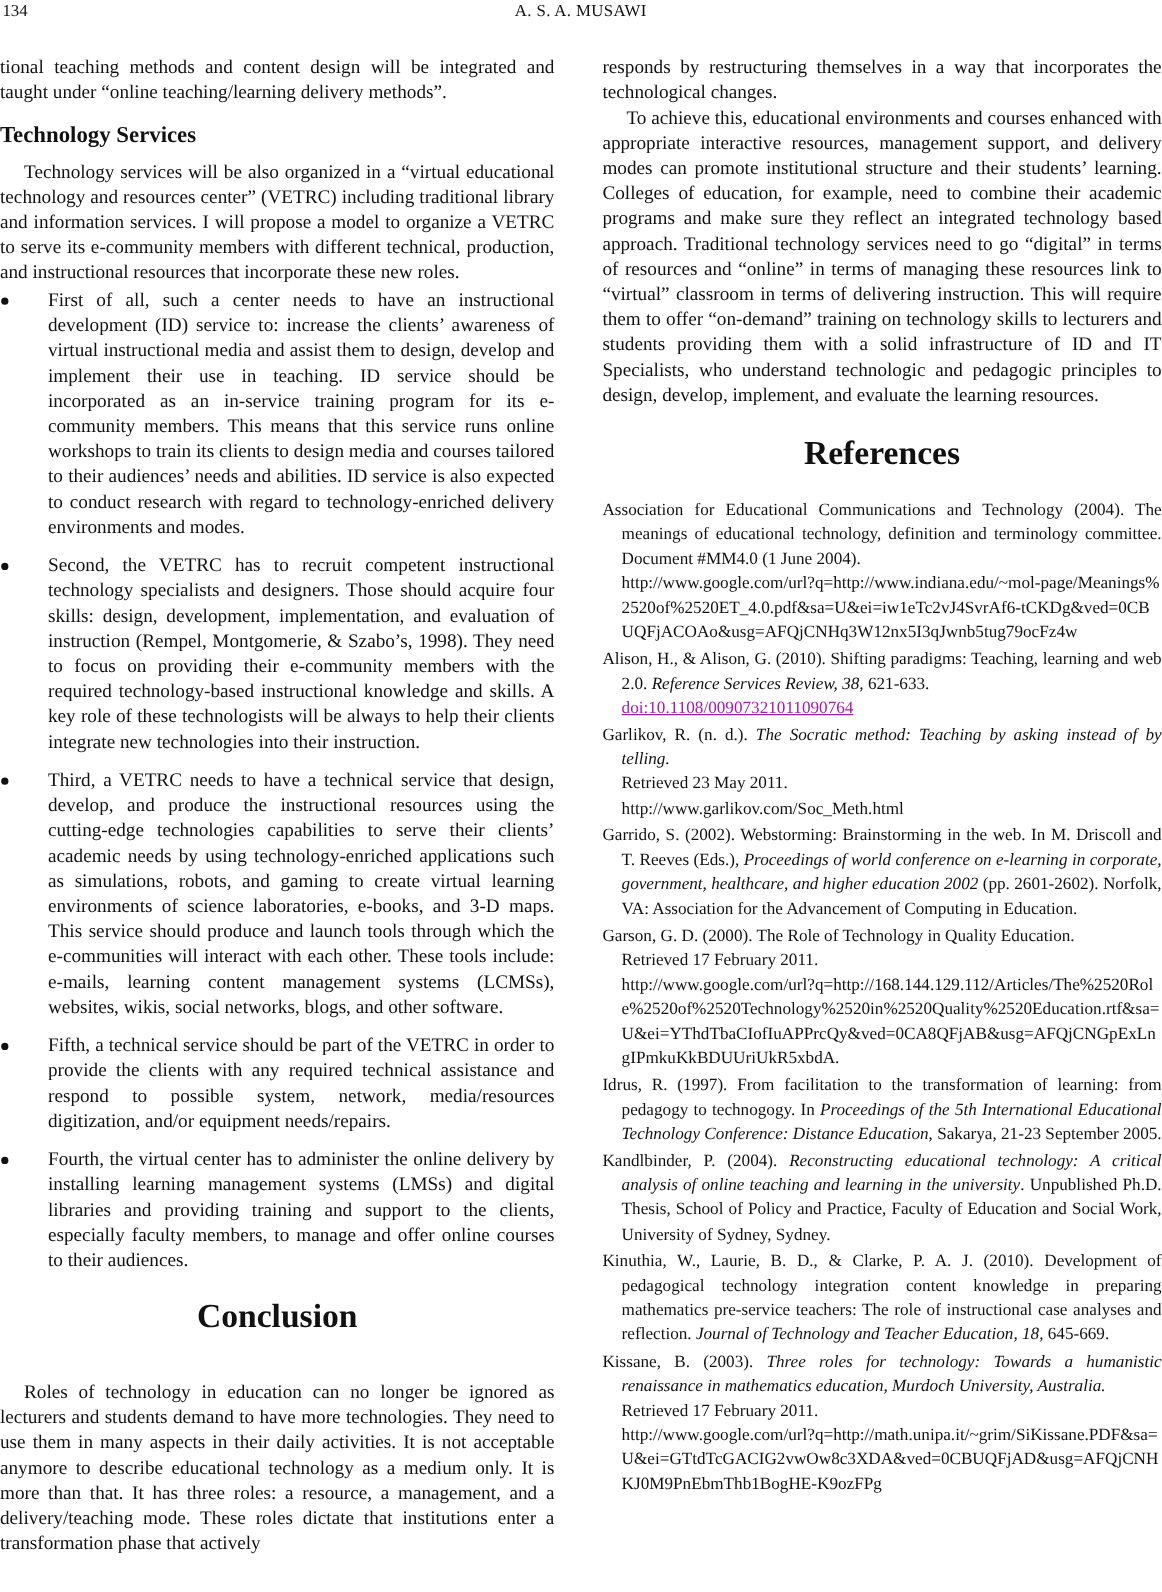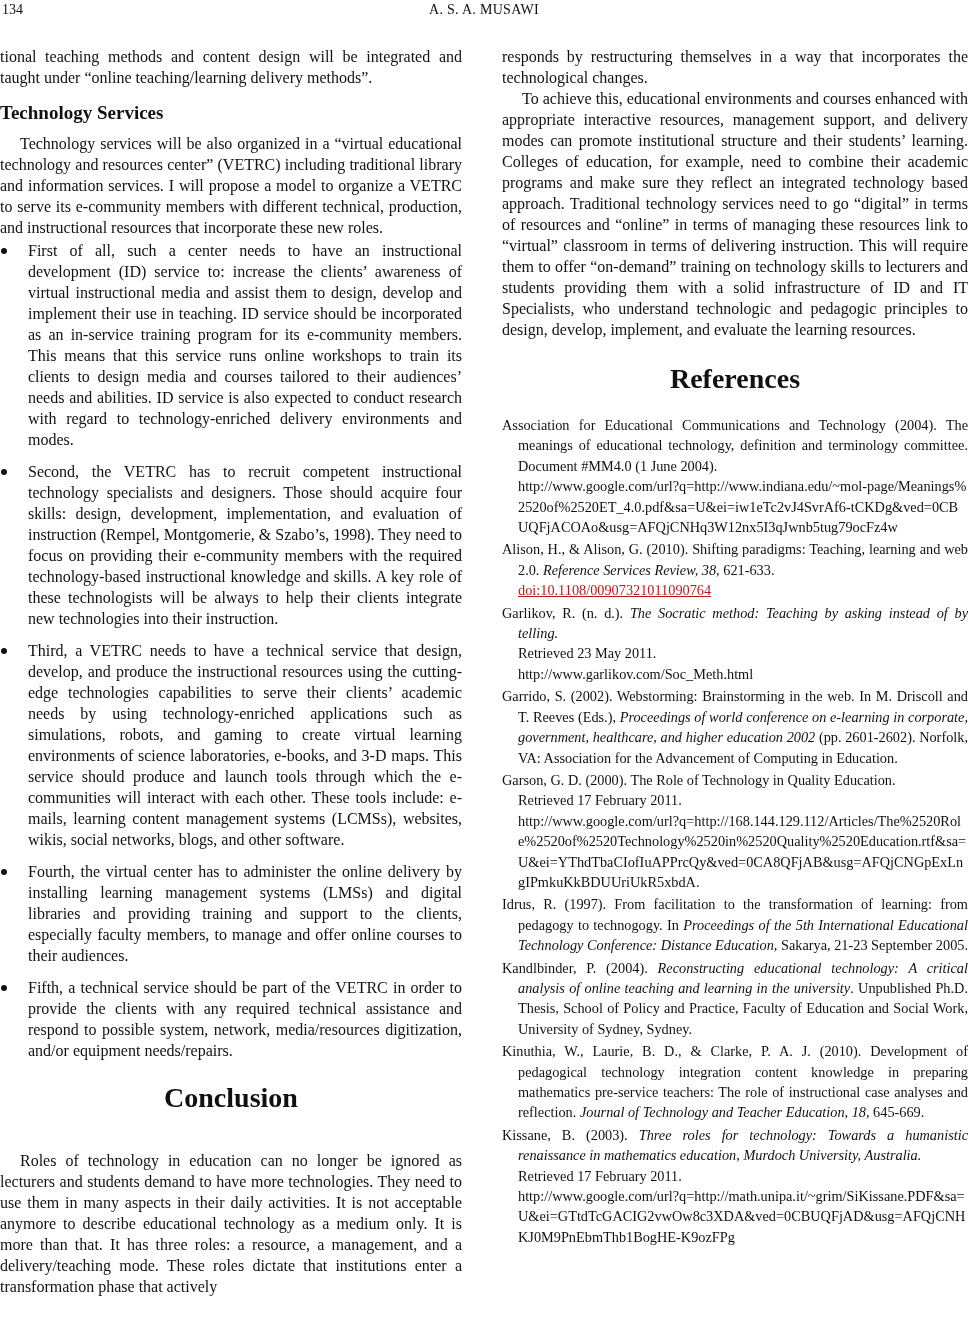--- a/index.html
+++ b/index.html
@@ -27,32 +27,32 @@
   .cont-indent { }
 
   h2.sec-left {
     font-size: 19px; font-weight: bold; margin: 14px 0 10px 0; text-align: left;
   }
   h2.sec-center {
     font-size: 28px; font-weight: bold; text-align: center; margin: 0;
   }
 
   ul.bullets { list-style: none; margin: 2px 0 0 0; padding: 0; }
-  ul.bullets li { position: relative; padding-left: 28px; margin-bottom: 11px; }
+  ul.bullets li { position: relative; padding-left: 40px; margin-bottom: 11px; }
   ul.bullets li .bullet-icon {
     position: absolute; left: 1px; top: 8px; width: 6px; height: 6px;
     border-radius: 50%; background: #111;
   }
 
   .refs { font-size: 14.3px; line-height: 20.4px; }
   .ref { padding-left: 16px; text-indent: -16px; margin-bottom: 2px; text-align: justify; }
   .ref .line { display: block; text-indent: 0; }
   .ref em { font-style: italic; }
   .ref .url { text-align: left; word-break: break-all; display: block; text-indent: 0; }
-  .doi-link { color: #b91c1c; text-decoration: underline; }
+  .doi-link { color: #a21caf; text-decoration: underline; }
 </style>
 </head>
 <body>
 
 <div class="running-head">
   <span class="page-num">134</span>
   <span class="author">A. S. A. MUSAWI</span>
 </div>
 
 <div class="col col-left">
@@ -69,25 +69,25 @@
     <li>
       <span class="bullet-icon"></span>
       <span>Second, the VETRC has to recruit competent instructional technology specialists and designers. Those should acquire four skills: design, development, implementation, and evaluation of instruction (Rempel, Montgomerie, &amp; Szabo’s, 1998). They need to focus on providing their e-community members with the required technology-based instructional knowledge and skills. A key role of these technologists will be always to help their clients integrate new technologies into their instruction.</span>
     </li>
     <li>
       <span class="bullet-icon"></span>
       <span>Third, a VETRC needs to have a technical service that design, develop, and produce the instructional resources using the cutting-edge technologies capabilities to serve their clients’ academic needs by using technology-enriched applications such as simulations, robots, and gaming to create virtual learning environments of science laboratories, e-books, and 3-D maps. This service should produce and launch tools through which the e-communities will interact with each other. These tools include: e-mails, learning content management systems (LCMSs), websites, wikis, social networks, blogs, and other software.</span>
     </li>
     <li>
       <span class="bullet-icon"></span>
-      <span>Fourth, the virtual center has to administer the online delivery by installing learning management systems (LMSs) and digital libraries and providing training and support to the clients, especially faculty members, to manage and offer online courses to their audiences.</span>
+      <span>Fifth, a technical service should be part of the VETRC in order to provide the clients with any required technical assistance and respond to possible system, network, media/resources digitization, and/or equipment needs/repairs.</span>
     </li>
     <li>
       <span class="bullet-icon"></span>
-      <span>Fifth, a technical service should be part of the VETRC in order to provide the clients with any required technical assistance and respond to possible system, network, media/resources digitization, and/or equipment needs/repairs.</span>
+      <span>Fourth, the virtual center has to administer the online delivery by installing learning management systems (LMSs) and digital libraries and providing training and support to the clients, especially faculty members, to manage and offer online courses to their audiences.</span>
     </li>
   </ul>
 
   <h2 class="sec-center" style="margin-top:26px;margin-bottom:42px;">Conclusion</h2>
   <p class="indent">Roles of technology in education can no longer be ignored as lecturers and students demand to have more technologies. They need to use them in many aspects in their daily activities. It is not acceptable anymore to describe educational technology as a medium only. It is more than that. It has three roles: a resource, a management, and a delivery/teaching mode. These roles dictate that institutions enter a transformation phase that actively</p>
 </div>
 
 <div class="col col-right">
   <p>responds by restructuring themselves in a way that incorporates the technological changes.</p>
   <p class="indent">To achieve this, educational environments and courses enhanced with appropriate interactive resources, management support, and delivery modes can promote institutional structure and their students’ learning. Colleges of education, for example, need to combine their academic programs and make sure they reflect an integrated technology based approach. Traditional technology services need to go “digital” in terms of resources and “online” in terms of managing these resources link to “virtual” classroom in terms of delivering instruction. This will require them to offer “on-demand” training on technology skills to lecturers and students providing them with a solid infrastructure of ID and IT Specialists, who understand technologic and pedagogic principles to design, develop, implement, and evaluate the learning resources.</p>

